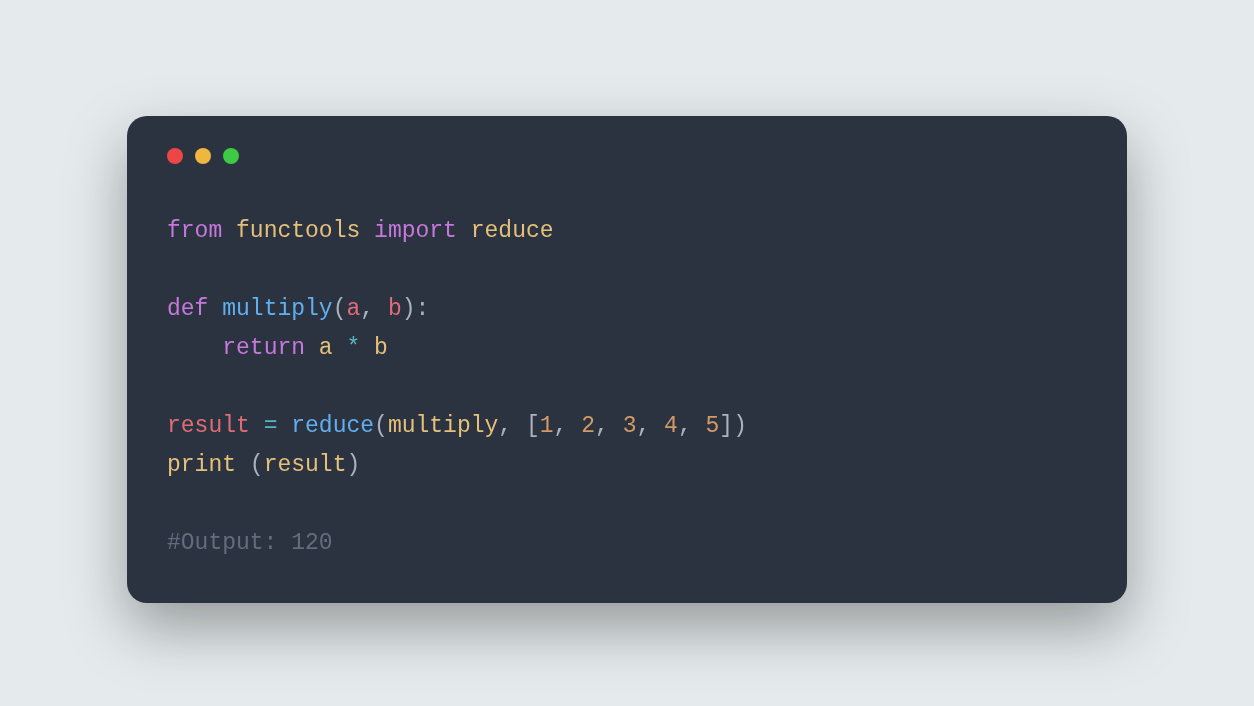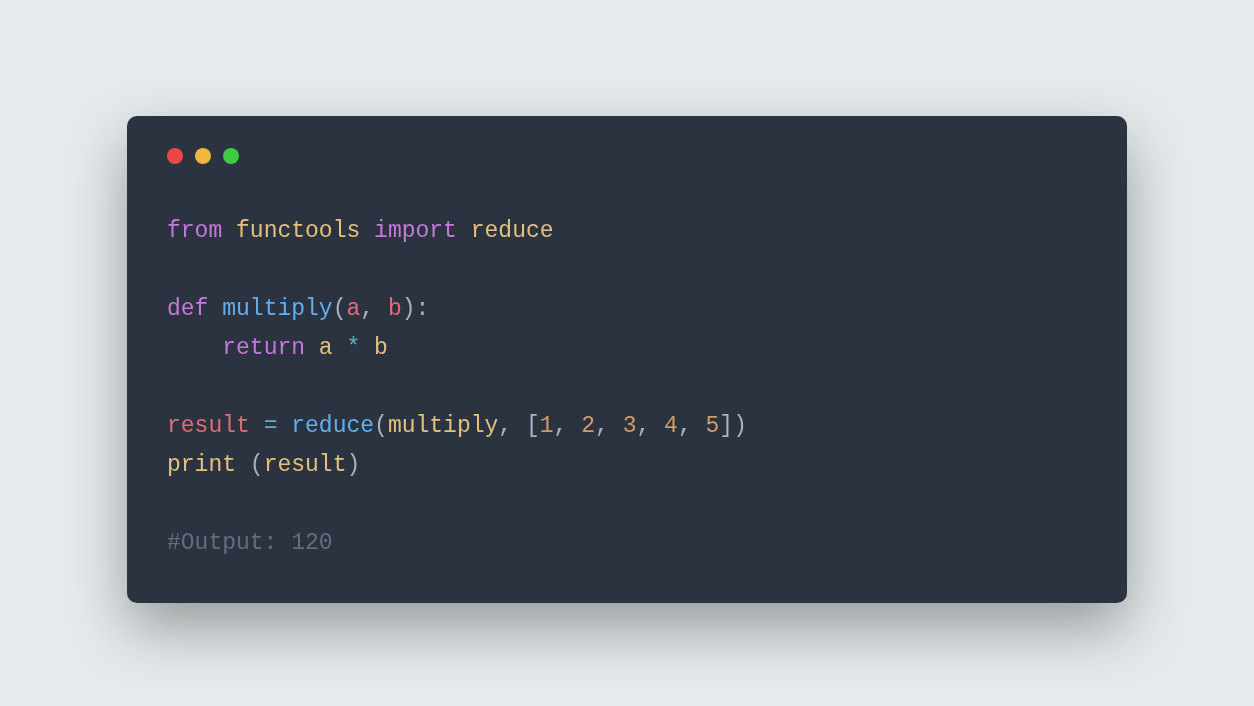--- a/index.html
+++ b/index.html
@@ -13,21 +13,21 @@
       width: 1254px;
       height: 706px;
       display: flex;
       align-items: center;
       justify-content: center;
       font-family: 'SF Mono', 'Monaco', 'Menlo', 'Consolas', 'Courier New', monospace;
     }
     
     .code-window {
       background: #2b3340;
-      border-radius: 10px;
+      border-radius: 20px;
       width: 1000px;
       padding: 32px 40px 40px 40px;
       box-shadow: 0 25px 60px rgba(0, 0, 0, 0.35);
       margin-top: 13px;
     }
     
     .traffic-lights {
       display: flex;
       gap: 12px;
       margin-bottom: 48px;

